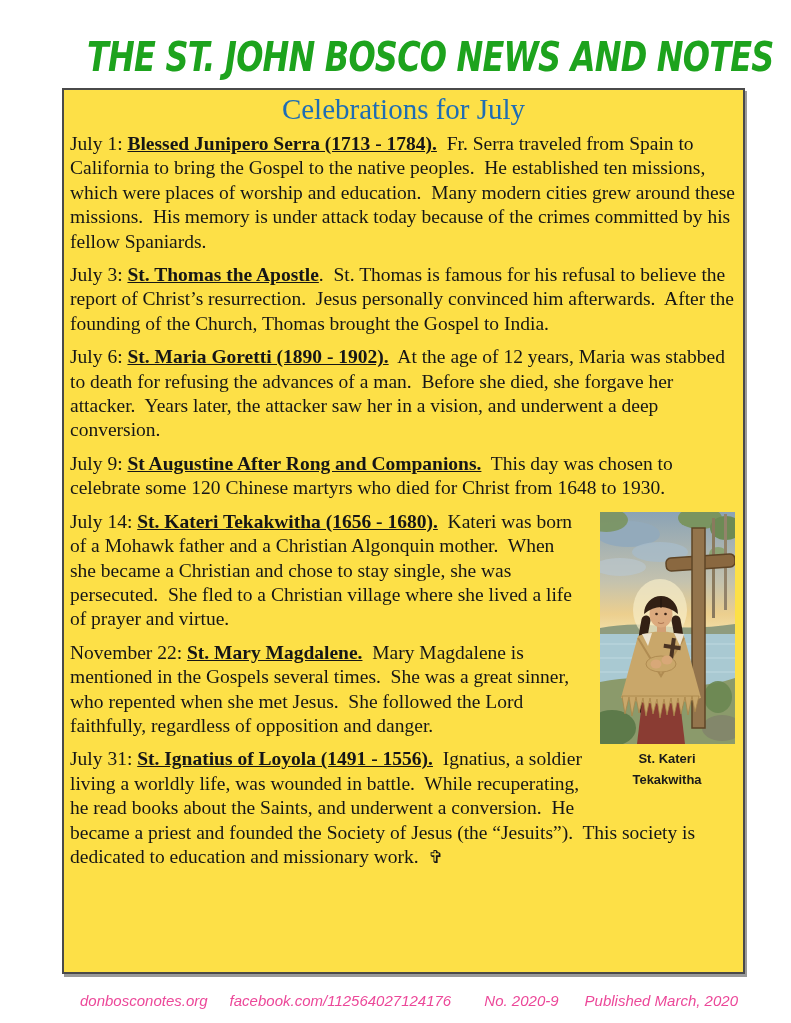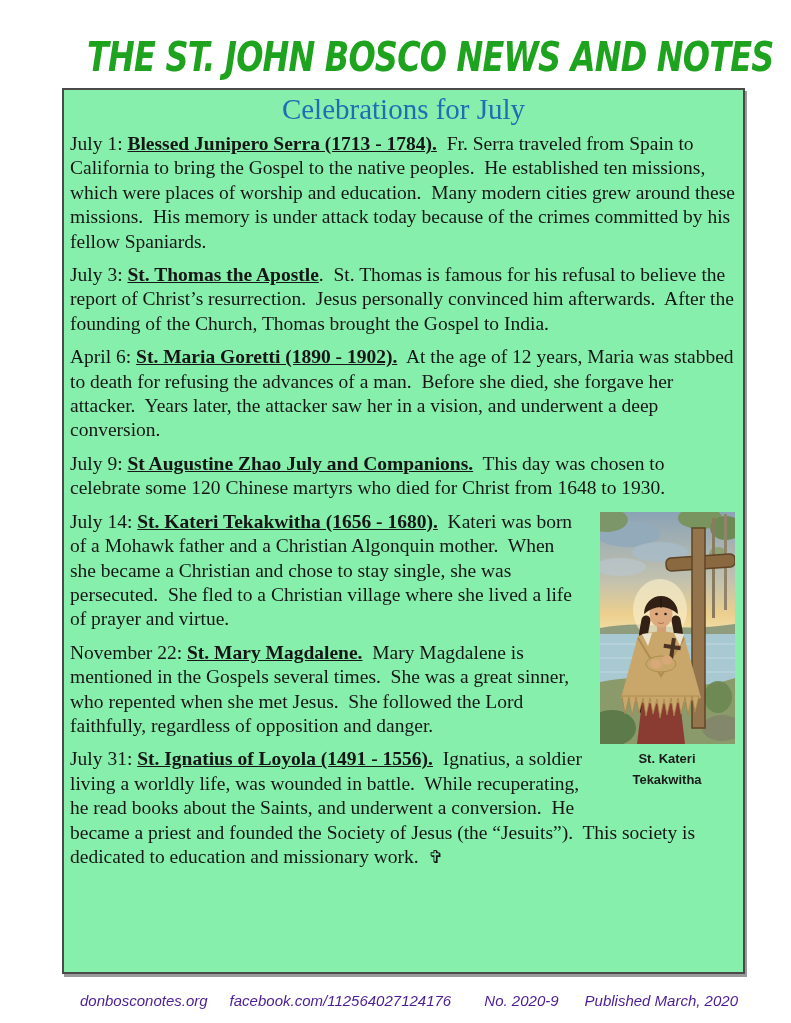--- a/index.html
+++ b/index.html
@@ -28,21 +28,21 @@
     transform-origin: 50% 50%;
     white-space: nowrap;
   }
 
   
   .content-box {
     position: absolute; top: 88px; left: 62px;
     width: 683px; height: 886px;
     border: 2px solid #4a4a4a;
     box-shadow: 2px 3px 0 #9a9a9a;
-    background: #86efac;
+    background: #fde047;
     padding: 2px 6px 4px 6px;
   }
   .section-heading {
     margin: 0 0 5px 0;
     text-align: center;
     font-weight: normal;
     font-size: 29px; line-height: 35px;
     color: #1e6db5;
   }
   .article {
@@ -73,44 +73,44 @@
   }
 
   
   .footer {
     position: absolute; top: 992px; left: 80px;
     width: 658px;
     display: flex; align-items: baseline;
     font-family: "Liberation Sans", "DejaVu Sans", sans-serif;
     font-style: italic;
     font-size: 15px;
-    color: #4c1d95;
+    color: #ec4899;
     white-space: nowrap;
   }
   .footer .gap-sm { margin-right: 22px; }
   .footer .spacer { flex: 1 1 auto; }
   .footer .gap-md { margin-right: 26px; }
 </style>
 </head>
 <body>
 
 <div class="masthead">
   <h1>THE ST. JOHN BOSCO NEWS AND NOTES</h1>
 </div>
 
 <div class="content-box">
   <h2 class="section-heading">Celebrations for July</h2>
 
   <p class="article"><span>July 1: </span><b>Blessed Junipero Serra (1713 - 1784).</b><span>  Fr. Serra traveled from Spain to California to bring the Gospel to the native peoples.  He established ten missions, which were places of worship and education.  Many modern cities grew around these missions.  His memory is under attack today because of the crimes committed by his fellow Spaniards.</span></p>
 
   <p class="article"><span>July 3: </span><b>St. Thomas the Apostle</b><span>.  St. Thomas is famous for his refusal to believe the report of Christ’s resurrection.  Jesus personally convinced him afterwards.  After the founding of the Church, Thomas brought the Gospel to India.</span></p>
 
-  <p class="article"><span>April 6: </span><b>St. Maria Goretti (1890 - 1902).</b><span>  At the age of 12 years, Maria was stabbed to death for refusing the advances of a man.  Before she died, she forgave her attacker.  Years later, the attacker saw her in a vision, and underwent a deep conversion.</span></p>
-
-  <p class="article"><span>July 9: </span><b>St Augustine Zhao July and Companions.</b><span>  This day was chosen to celebrate some 120 Chinese martyrs who died for Christ from 1648 to 1930.</span></p>
+  <p class="article"><span>July 6: </span><b>St. Maria Goretti (1890 - 1902).</b><span>  At the age of 12 years, Maria was stabbed to death for refusing the advances of a man.  Before she died, she forgave her attacker.  Years later, the attacker saw her in a vision, and underwent a deep conversion.</span></p>
+
+  <p class="article"><span>July 9: </span><b>St Augustine After Rong and Companions.</b><span>  This day was chosen to celebrate some 120 Chinese martyrs who died for Christ from 1648 to 1930.</span></p>
 
   <div class="saint-figure">
     <svg width="135" height="232" viewBox="0 0 135 232" xmlns="http://www.w3.org/2000/svg" role="img">
       <defs>
         <linearGradient id="sky" x1="0" y1="0" x2="0" y2="1">
           <stop offset="0" stop-color="#8ba3b5"></stop>
           <stop offset="0.30" stop-color="#c4c2ae"></stop>
           <stop offset="0.44" stop-color="#eccf8e"></stop>
           <stop offset="0.52" stop-color="#f2dfa8"></stop>
           <stop offset="0.60" stop-color="#abc8d0"></stop>

